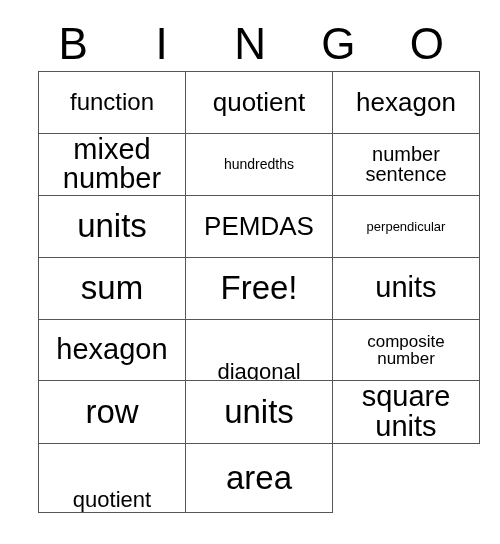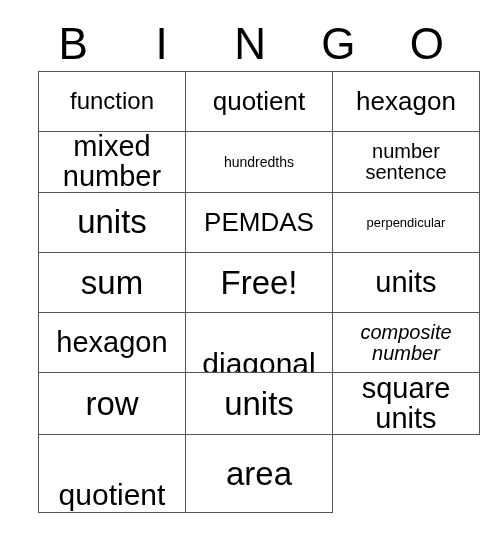--- a/index.html
+++ b/index.html
@@ -78,23 +78,23 @@
     width: 100%;
     line-height: 1.02;
     color: #000000;
     font-family: "Liberation Sans", sans-serif;
     white-space: pre-line;
   }
 
   
   .sz-xs   { font-size: 13px; }
   .sz-sm   { font-size: 14px; }
-  .sz-smm  { font-size: 20px; font-style: italic; }
+  .sz-smm  { font-size: 17px; }
   .sz-md   { font-size: 20px; }
-  .sz-mdl  { font-size: 30px; margin-top: 44px; }
+  .sz-mdl  { font-size: 22px; margin-top: 44px; }
   .sz-lg   { font-size: 24px; }
   .sz-lgr  { font-size: 26px; }
   .sz-xl   { font-size: 29px; }
   .sz-xxl  { font-size: 33px; }
 </style>
 </head>
 <body>
 
 <div id="bingo-card">
 

